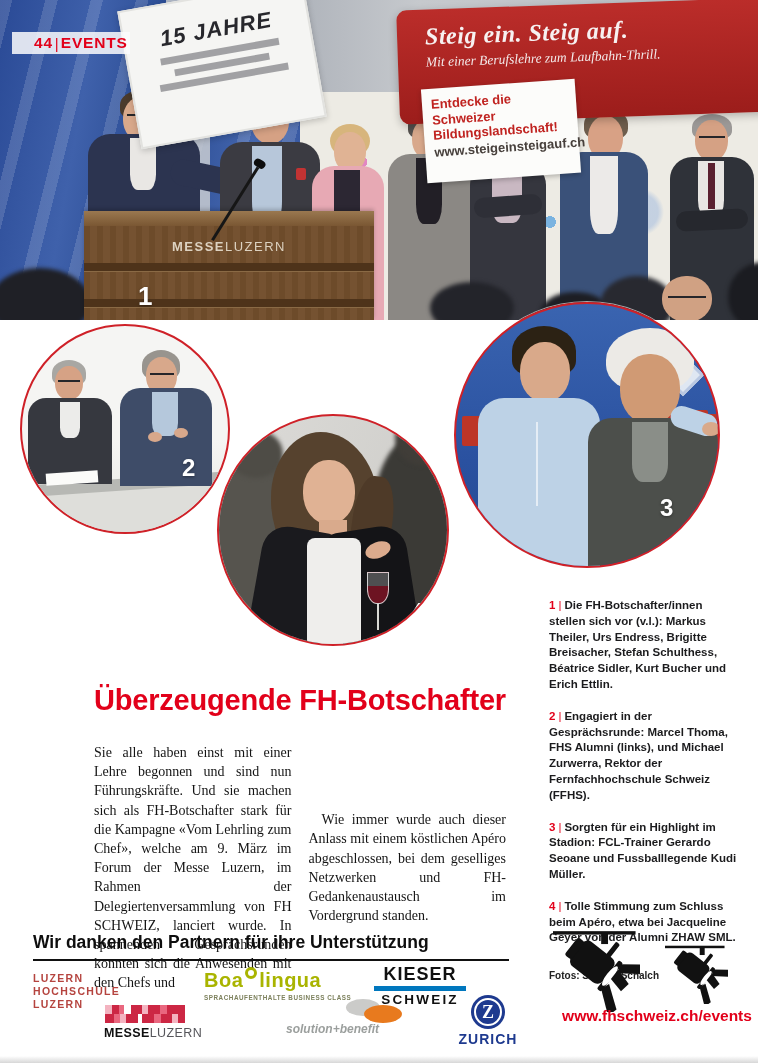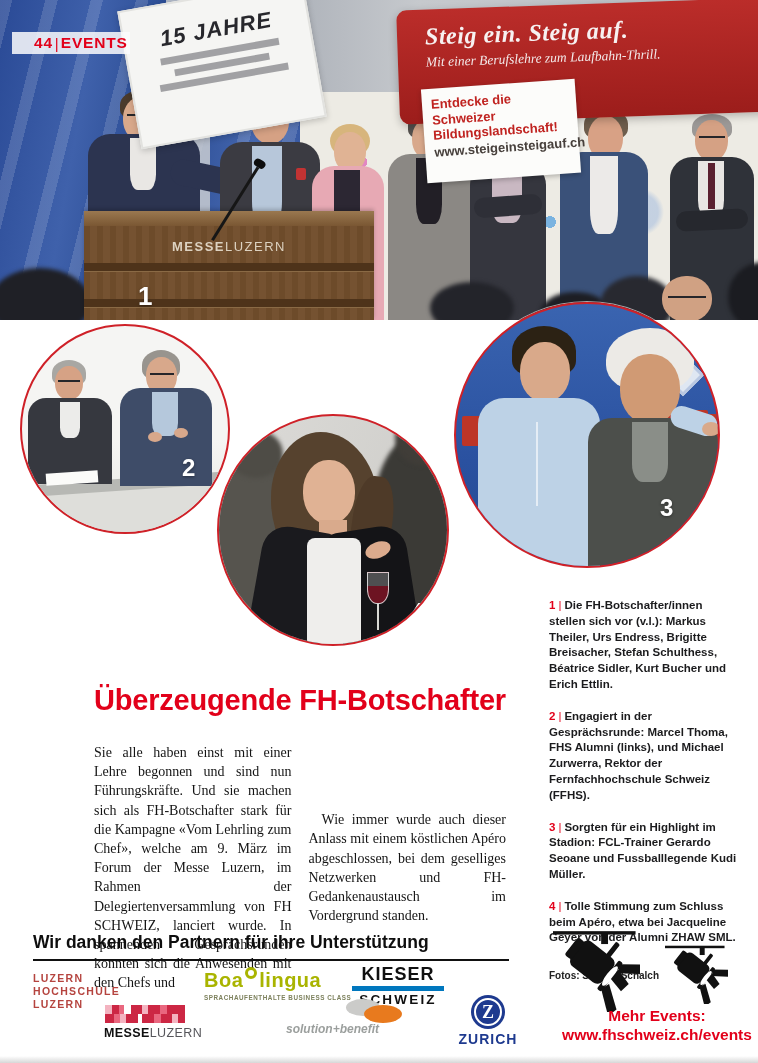--- a/index.html
+++ b/index.html
@@ -99,21 +99,21 @@
   
   .partners-h { position:absolute; left:33px; top:932px; font-size:17.5px; font-weight:bold; color:#0e0e0e; }
   .rule { position:absolute; left:33px; top:959px; width:476px; height:2px; background:#111; }
   .logo-alumni { position:absolute; left:33px; top:972px; font-size:10.5px; font-weight:bold;
                  letter-spacing:1.3px; line-height:13px; color:#b5443f; }
   .logo-boa { position:absolute; left:204px; top:969px; }
   .logo-boa .name { font-size:20px; font-weight:bold; color:#a9b400; letter-spacing:.5px;
                     display:flex; align-items:flex-start; gap:2px; }
   .boa-swirl { width:12px; height:12px; border:3px solid #a9b400; border-radius:50%; margin-top:-2px; }
   .logo-boa .tag { font-size:6.3px; letter-spacing:.55px; color:#7c805c; margin-top:2px; font-weight:bold; }
-  .logo-kieser { position:absolute; left:352px; top:964px; width:92px; text-align:center; }
+  .logo-kieser { position:absolute; left:374px; top:964px; width:92px; text-align:center; }
   .logo-kieser .l1 { font-size:18px; font-weight:bold; letter-spacing:1px; color:#101010; transform:scaleY(1.05); }
   .logo-kieser .bar { width:92px; height:5px; background:#0077be; margin:1px 0; }
   .logo-kieser .l2 { font-size:13.5px; font-weight:bold; letter-spacing:2.2px; color:#101010; }
   .logo-messe { position:absolute; left:104px; top:1005px; width:82px; }
   .logo-messe .row { height:9px; width:80px; margin-left:1px; }
   .logo-messe .r1 { background:linear-gradient(90deg,#f3b3c0 0 7px,#cc2744 7px 14px,#e9677f 14px 19px,#ffffff 19px 26px,#cc2744 26px 37px,#f3b3c0 37px 43px,#cc2744 43px 55px,#e9677f 55px 62px,#cc2744 62px 80px); }
   .logo-messe .r2 { background:linear-gradient(90deg,#cc2744 0 9px,#e9677f 9px 15px,#f3b3c0 15px 21px,#cc2744 21px 33px,#ffffff 33px 37px,#cc2744 37px 49px,#e9677f 49px 56px,#cc2744 56px 67px,#f3b3c0 67px 73px,#cc2744 73px 80px); }
   .logo-messe .txt { margin-top:3px; font-size:12.5px; letter-spacing:.4px; color:#101010; }
   .logo-messe .txt b { font-weight:bold; }
   .logo-messe .txt span { color:#55555a; }
@@ -404,18 +404,17 @@
         <rect x="66" y="25" width="6" height="42" rx="2"></rect>
         <ellipse cx="69" cy="46" rx="4" ry="14" fill="#fff"></ellipse>
         <polygon points="70,28 96,8 99,20 74,38"></polygon>
         <polygon points="70,64 96,84 99,72 74,54"></polygon>
         <polygon points="72,34 92,40 90,52 72,48"></polygon>
       </g>
     </svg>
   </div>
 
   <div class="more">
-    <div>Mehr Events:</div>
     <a href="#">www.fhschweiz.ch/events</a>
   </div>
 
   <div class="page-edge"></div>
 </div>
 
 </body></html>

